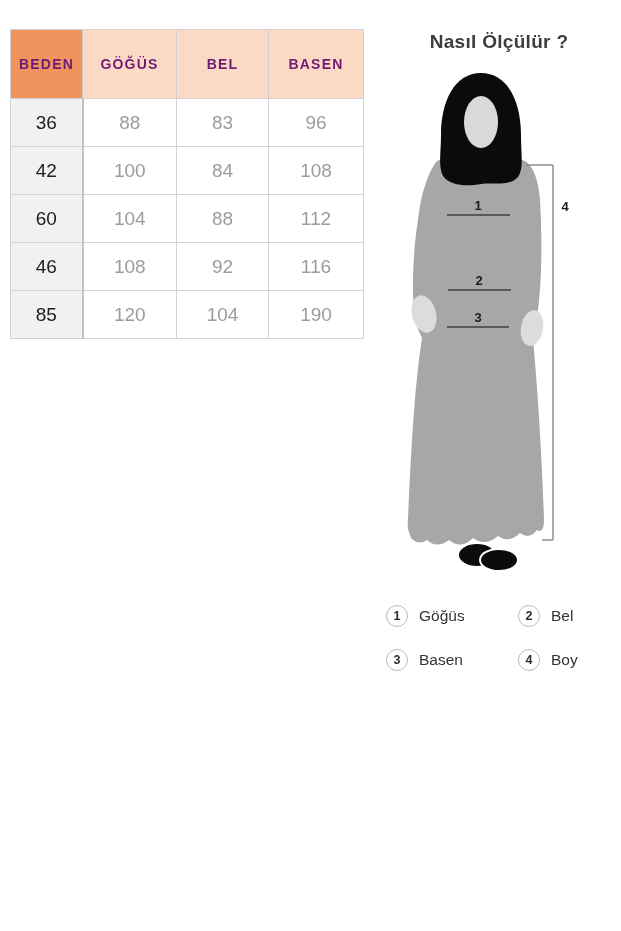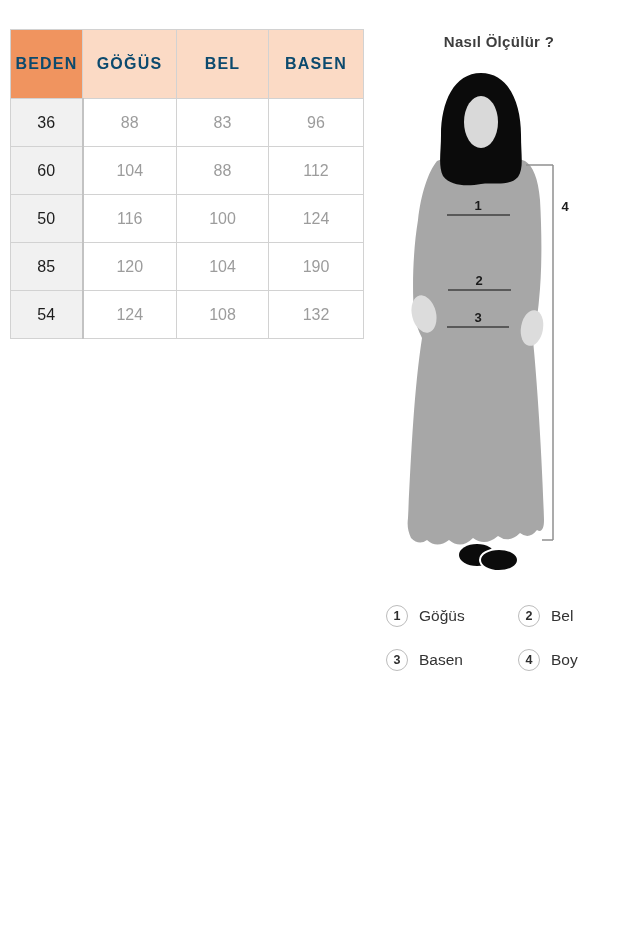--- a/index.html
+++ b/index.html
@@ -22,56 +22,56 @@
     border-collapse: collapse;
     table-layout: fixed;
   }
   .size-table th, .size-table td {
     border: 1px solid #d2d2d2;
     text-align: center;
     vertical-align: middle;
   }
   .size-table th {
     height: 69px;
-    font-size: 16px;
+    font-size: 14px;
     font-weight: 700;
     letter-spacing: 1.2px;
-    color: #0c4a6e;
+    color: #701a75;
     background: #fbdac5;
   }
   .size-table th.col-size {
     width: 72px;
     background: #f0945f;
   }
   .size-table th.col-gogus { width: 94px; }
   .size-table th.col-bel   { width: 92px; }
   .size-table th.col-basen { width: 95px; }
   .size-table td {
     height: 48px;
-    font-size: 16px;
+    font-size: 19px;
     font-weight: 500;
     color: #9c9c9c;
     background: #ffffff;
   }
   .size-table td.size-cell {
     background: #f1f1f1;
     color: #1d1d1d;
     border-right: 2px solid #c3c3c3;
   }
 
   
   .right-panel {
     position: absolute;
     left: 380px;
     top: 30px;
     width: 238px;
   }
   .guide-title {
     text-align: center;
-    font-size: 15px;
+    font-size: 19px;
     font-weight: 700;
     letter-spacing: 0.3px;
     color: #3d3d3d;
     height: 24px;
     line-height: 24px;
   }
   .figure-wrap { margin-top: 6px; }
 
   .legend {
     display: grid;
@@ -128,42 +128,42 @@
       </tr>
     </thead>
     <tbody>
         <tr>
           <td class="size-cell">36</td>
           <td class="measure-cell">88</td>
           <td class="measure-cell">83</td>
           <td class="measure-cell">96</td>
         </tr>
         <tr>
+          <td class="size-cell">42</td>
+          <td class="measure-cell">100</td>
+          <td class="measure-cell">84</td>
+          <td class="measure-cell">108</td>
+        </tr>
+        <tr>
           <td class="size-cell">60</td>
           <td class="measure-cell">104</td>
           <td class="measure-cell">88</td>
           <td class="measure-cell">112</td>
         </tr>
         <tr>
-          <td class="size-cell">50</td>
+          <td class="size-cell">46</td>
+          <td class="measure-cell">108</td>
+          <td class="measure-cell">92</td>
           <td class="measure-cell">116</td>
-          <td class="measure-cell">100</td>
-          <td class="measure-cell">124</td>
         </tr>
         <tr>
           <td class="size-cell">85</td>
           <td class="measure-cell">120</td>
           <td class="measure-cell">104</td>
           <td class="measure-cell">190</td>
-        </tr>
-        <tr>
-          <td class="size-cell">54</td>
-          <td class="measure-cell">124</td>
-          <td class="measure-cell">108</td>
-          <td class="measure-cell">132</td>
         </tr>
       </tbody>
   </table>
 
   <div class="right-panel">
 
     <div class="guide-title">Nasıl Ölçülür ?</div>
 
     <div class="figure-wrap">
       <svg width="238" height="540" viewBox="0 0 238 540">

